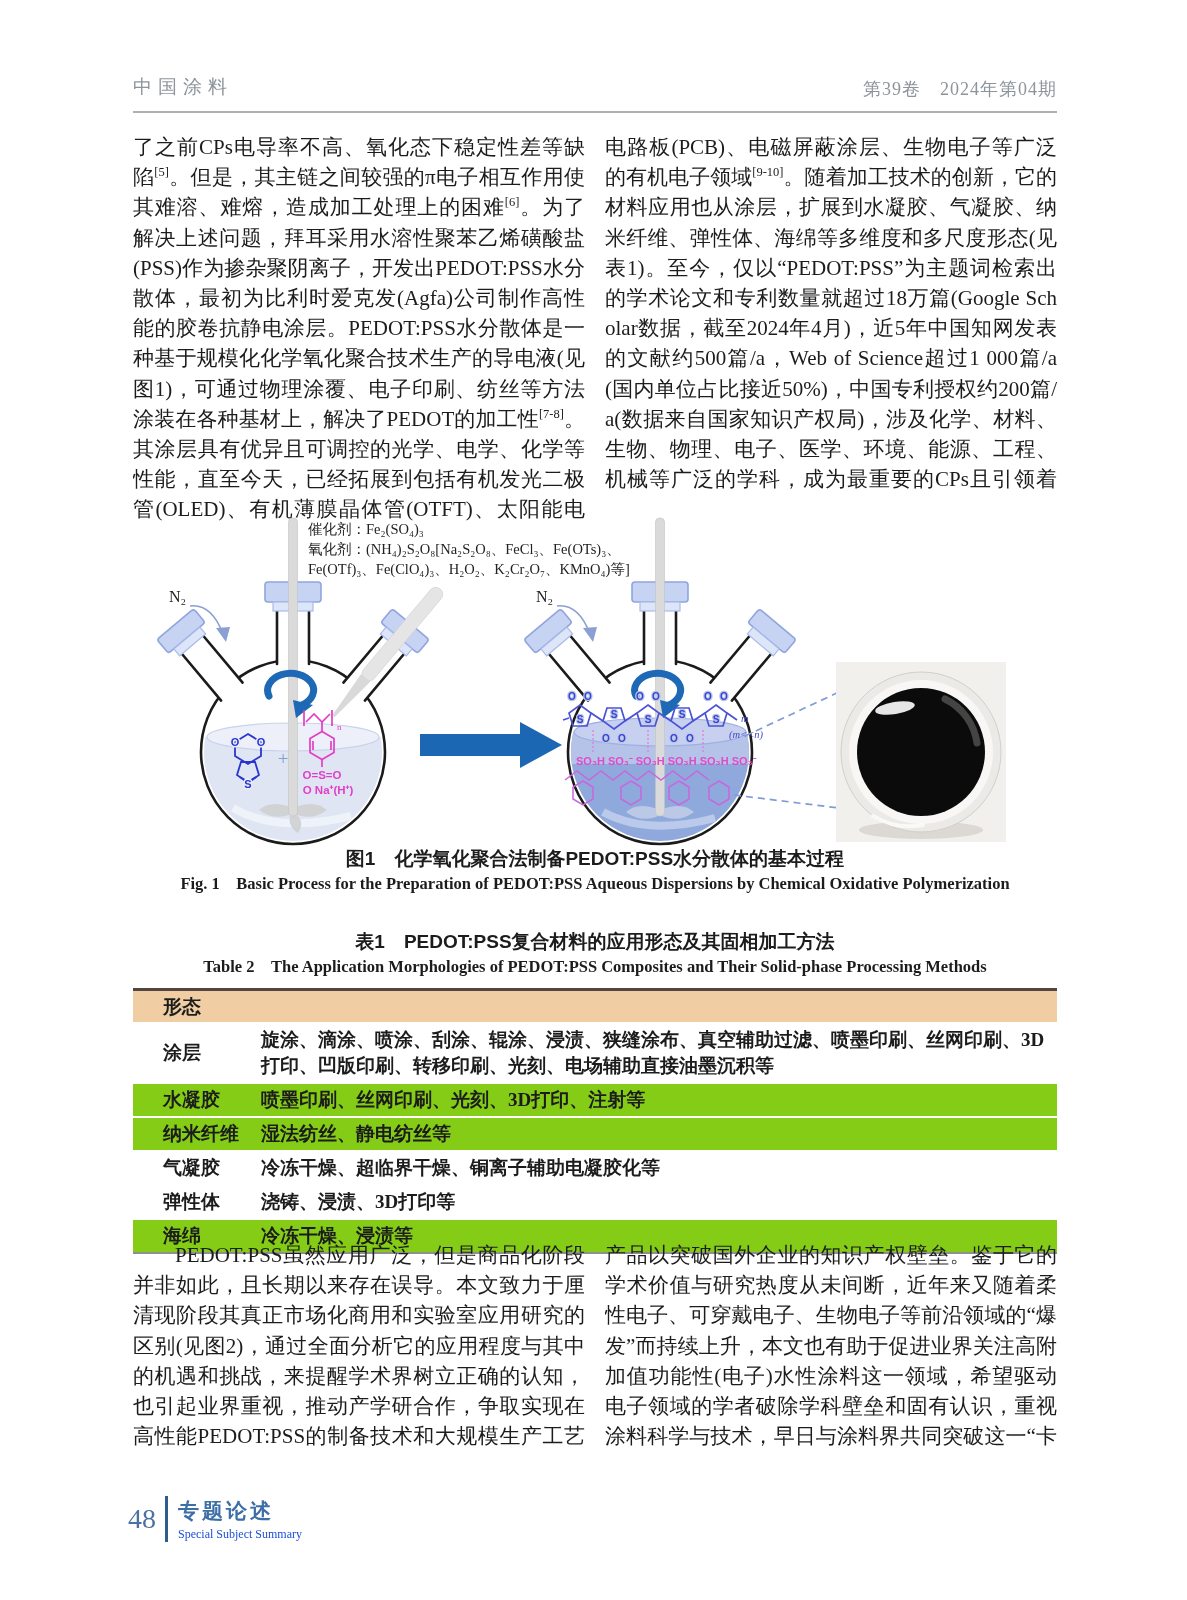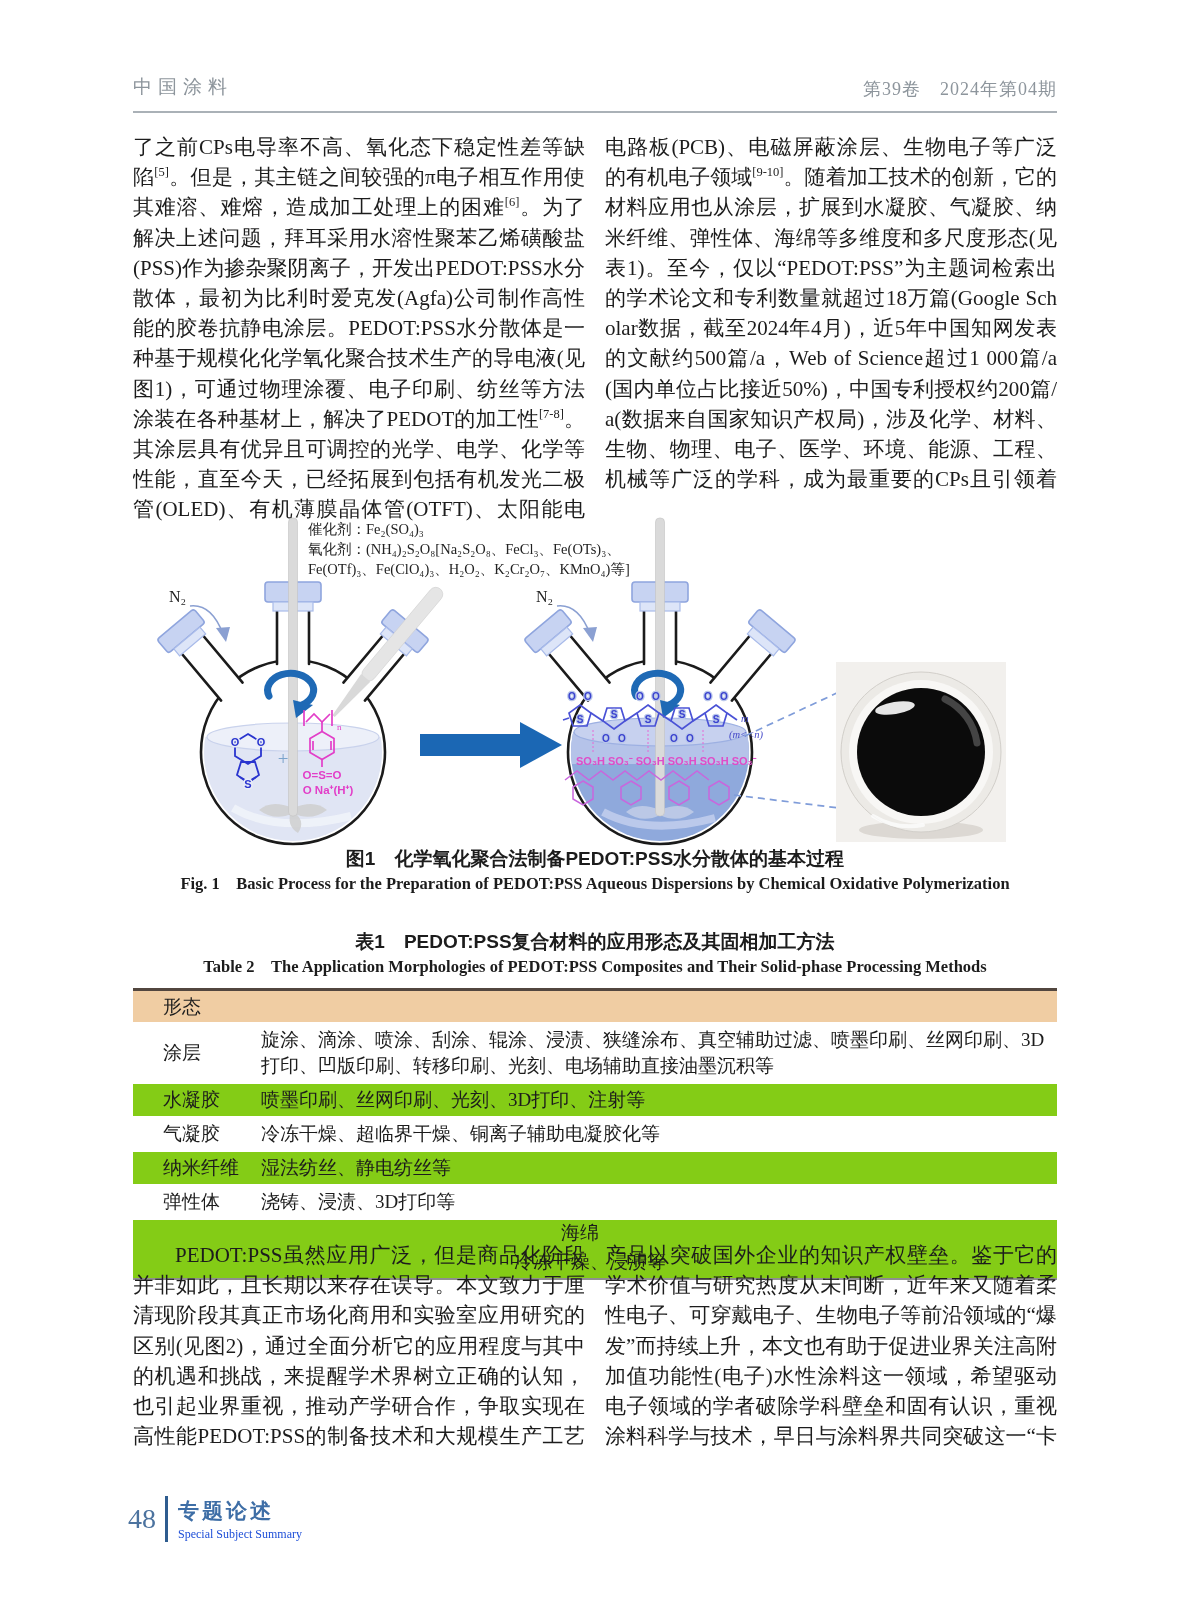--- a/index.html
+++ b/index.html
@@ -24,22 +24,22 @@
   
   .figure{left:133px;top:512px;width:924px;height:336px;}
   .figcap-zh{left:133px;top:846px;width:924px;text-align:center;
     font-family:"Liberation Sans","DejaVu Sans",sans-serif;font-weight:bold;font-size:19px;}
   .figcap-en{left:133px;top:873px;width:924px;text-align:center;font-weight:bold;font-size:16.5px;}
   
   .tbl-title-zh{left:133px;top:929px;width:924px;text-align:center;
     font-family:"Liberation Sans","DejaVu Sans",sans-serif;font-weight:bold;font-size:19px;}
   .tbl-title-en{left:133px;top:956px;width:924px;text-align:center;font-weight:bold;font-size:16.5px;}
   .tbl{left:133px;top:988px;width:924px;border-top:3px solid #52463f;border-bottom:2px solid #8f8f8f;font-size:19px;}
-  .trow{display:flex;align-items:center;background:#fff;border-bottom:2px solid #ffffff;}
-  .trow:last-child{border-bottom:none;flex-direction:column;}
+  .trow{display:flex;align-items:center;background:#fff;border-bottom:2px solid #ffffff;font-weight:bold;}
+  .trow:last-child{border-bottom:none;}
   .trow.shaded{background:#84cc16;}
   .thead{background:#f0cda3;min-height:31px;}
   .tc1{width:128px;padding-left:30px;box-sizing:border-box;flex:none;}
   .tc2{flex:1;line-height:26px;padding:3px 10px 3px 0;}
   .thead .tc2{text-align:center;}
   
   .footer{left:128px;top:1496px;display:flex;align-items:center;}
   .pagenum{font-size:28px;color:#4c739f;margin-right:9px;}
   .fbar{width:3px;height:46px;background:#2e5c8f;margin-right:10px;}
   .fzh{font-family:"Liberation Sans","DejaVu Sans",sans-serif;font-weight:bold;font-size:21px;color:#3e6ea6;letter-spacing:3px;}
@@ -290,27 +290,27 @@
   </div>
   <div>
       <div class="trow">
         <div class="tc1">涂层</div>
         <div class="tc2">旋涂、滴涂、喷涂、刮涂、辊涂、浸渍、狭缝涂布、真空辅助过滤、喷墨印刷、丝网印刷、3D打印、凹版印刷、转移印刷、光刻、电场辅助直接油墨沉积等</div>
       </div>
       <div class="trow shaded">
         <div class="tc1">水凝胶</div>
         <div class="tc2">喷墨印刷、丝网印刷、光刻、3D打印、注射等</div>
       </div>
+      <div class="trow shaded">
+        <div class="tc1">纳米纤维</div>
+        <div class="tc2">湿法纺丝、静电纺丝等</div>
+      </div>
       <div class="trow">
         <div class="tc1">气凝胶</div>
         <div class="tc2">冷冻干燥、超临界干燥、铜离子辅助电凝胶化等</div>
-      </div>
-      <div class="trow shaded">
-        <div class="tc1">纳米纤维</div>
-        <div class="tc2">湿法纺丝、静电纺丝等</div>
       </div>
       <div class="trow">
         <div class="tc1">弹性体</div>
         <div class="tc2">浇铸、浸渍、3D打印等</div>
       </div>
       <div class="trow shaded">
         <div class="tc1">海绵</div>
         <div class="tc2">冷冻干燥、浸渍等</div>
       </div>
     </div>

